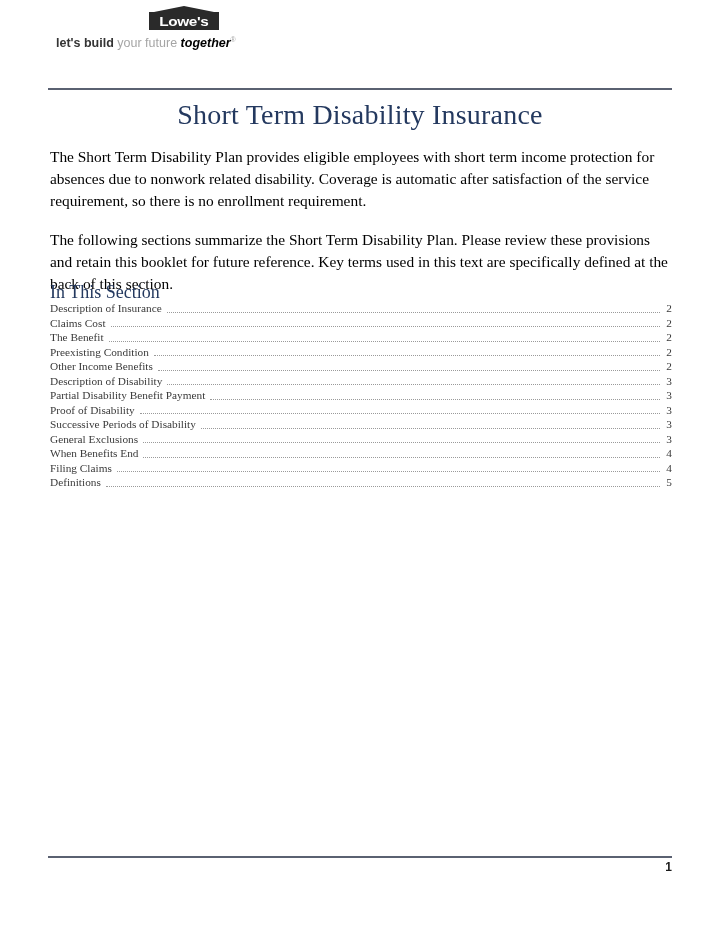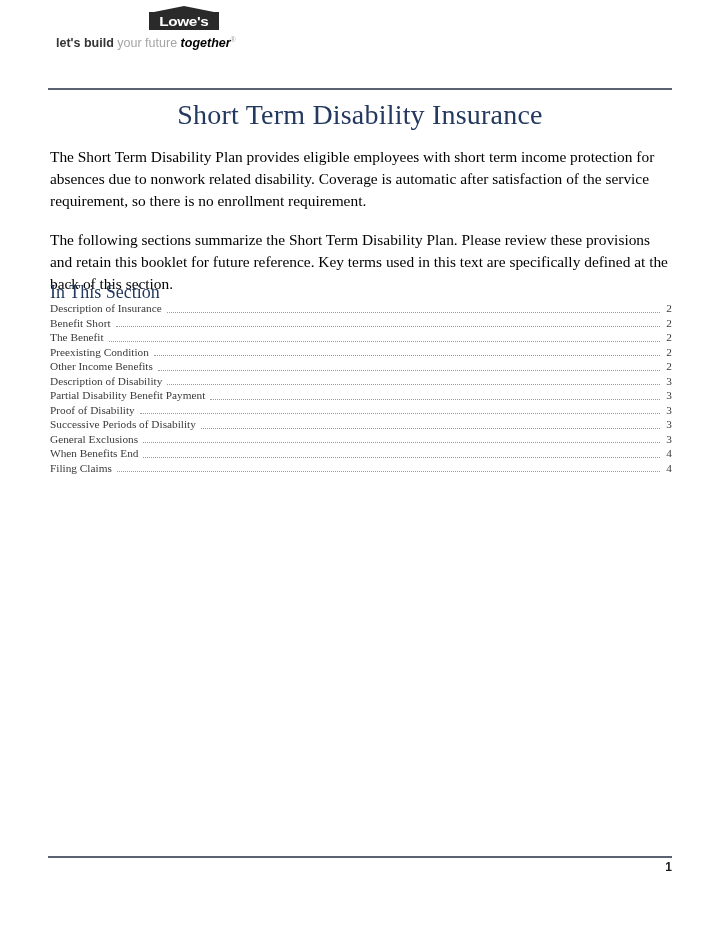--- a/index.html
+++ b/index.html
@@ -241,21 +241,21 @@
 
     <h2 class="section-heading">In This Section</h2>
 
     <ul class="toc" id="toc-list">
         <li class="toc-row">
           <span class="toc-label">Description of Insurance</span>
           <span class="toc-dots"></span>
           <span class="toc-page">2</span>
         </li>
         <li class="toc-row">
-          <span class="toc-label">Benefit Short</span>
+          <span class="toc-label">Claims Cost</span>
           <span class="toc-dots"></span>
           <span class="toc-page">2</span>
         </li>
         <li class="toc-row">
           <span class="toc-label">The Benefit</span>
           <span class="toc-dots"></span>
           <span class="toc-page">2</span>
         </li>
         <li class="toc-row">
           <span class="toc-label">Preexisting Condition</span>
@@ -294,20 +294,25 @@
         </li>
         <li class="toc-row">
           <span class="toc-label">When Benefits End</span>
           <span class="toc-dots"></span>
           <span class="toc-page">4</span>
         </li>
         <li class="toc-row">
           <span class="toc-label">Filing Claims</span>
           <span class="toc-dots"></span>
           <span class="toc-page">4</span>
+        </li>
+        <li class="toc-row">
+          <span class="toc-label">Definitions</span>
+          <span class="toc-dots"></span>
+          <span class="toc-page">5</span>
         </li>
       </ul>
 
     <div class="footer-block">
       <div class="rule-bottom"></div>
       <div class="footer-page-no">1</div>
     </div>
 
   </div>
 </div>

